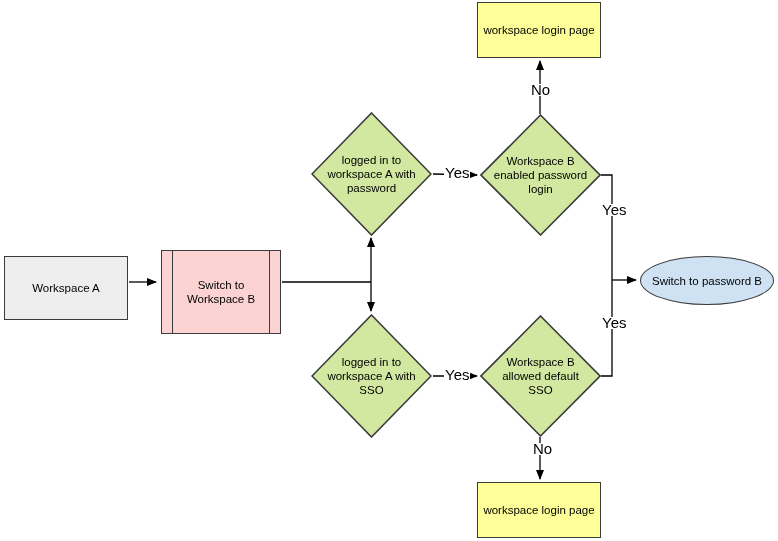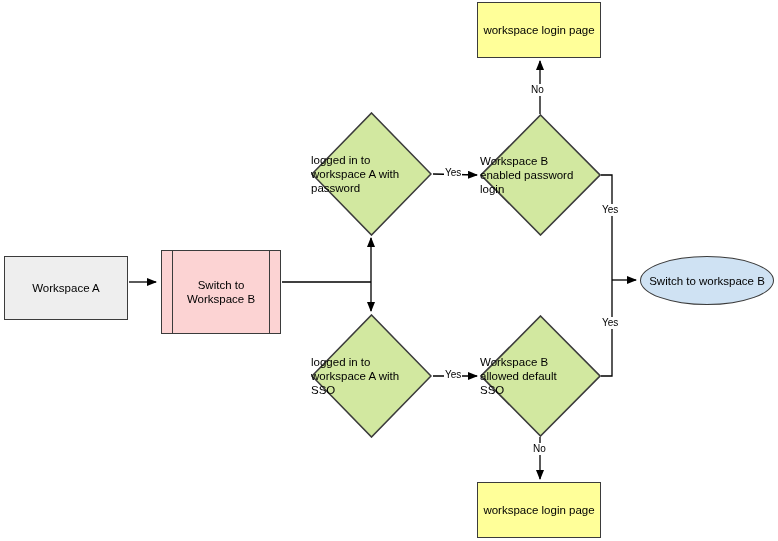--- a/index.html
+++ b/index.html
@@ -56,37 +56,37 @@
     position: absolute;
     left: 0; top: 0;
     width: 100%; height: 100%;
     display: block;
   }
   .diamond-label {
     position: absolute;
     left: 0; right: 0;
     top: 50%;
     transform: translateY(-50%);
-    text-align: left;
+    text-align: center;
     font-size: 11.5px;
     line-height: 14px;
     color: #000;
     white-space: pre-line;
     pointer-events: none;
   }
 
   .edge-layer {
     position: absolute;
     left: 0; top: 0;
     width: 778px; height: 541px;
     pointer-events: none;
   }
   .edge-label {
     position: absolute;
-    font-size: 10px;
+    font-size: 15px;
     line-height: 12px;
     color: #000;
     background: #ffffff;
     padding: 0 1px;
     white-space: nowrap;
   }
 </style>
 </head>
 <body>
 
@@ -182,16 +182,16 @@
 
   <div class="node rect-node yellow-node" style="left:477px; top:2px; width:124px; height:56px;">
     <span>workspace login page</span>
   </div>
 
   <div class="node rect-node yellow-node" style="left:477px; top:482px; width:124px; height:56px;">
     <span>workspace login page</span>
   </div>
 
   <div class="node ellipse-node" style="left:640px; top:256px; width:134px; height:49px;">
-    <span>Switch to workspace B</span>
+    <span>Switch to password B</span>
   </div>
 
 </div>
 
 </body></html>

